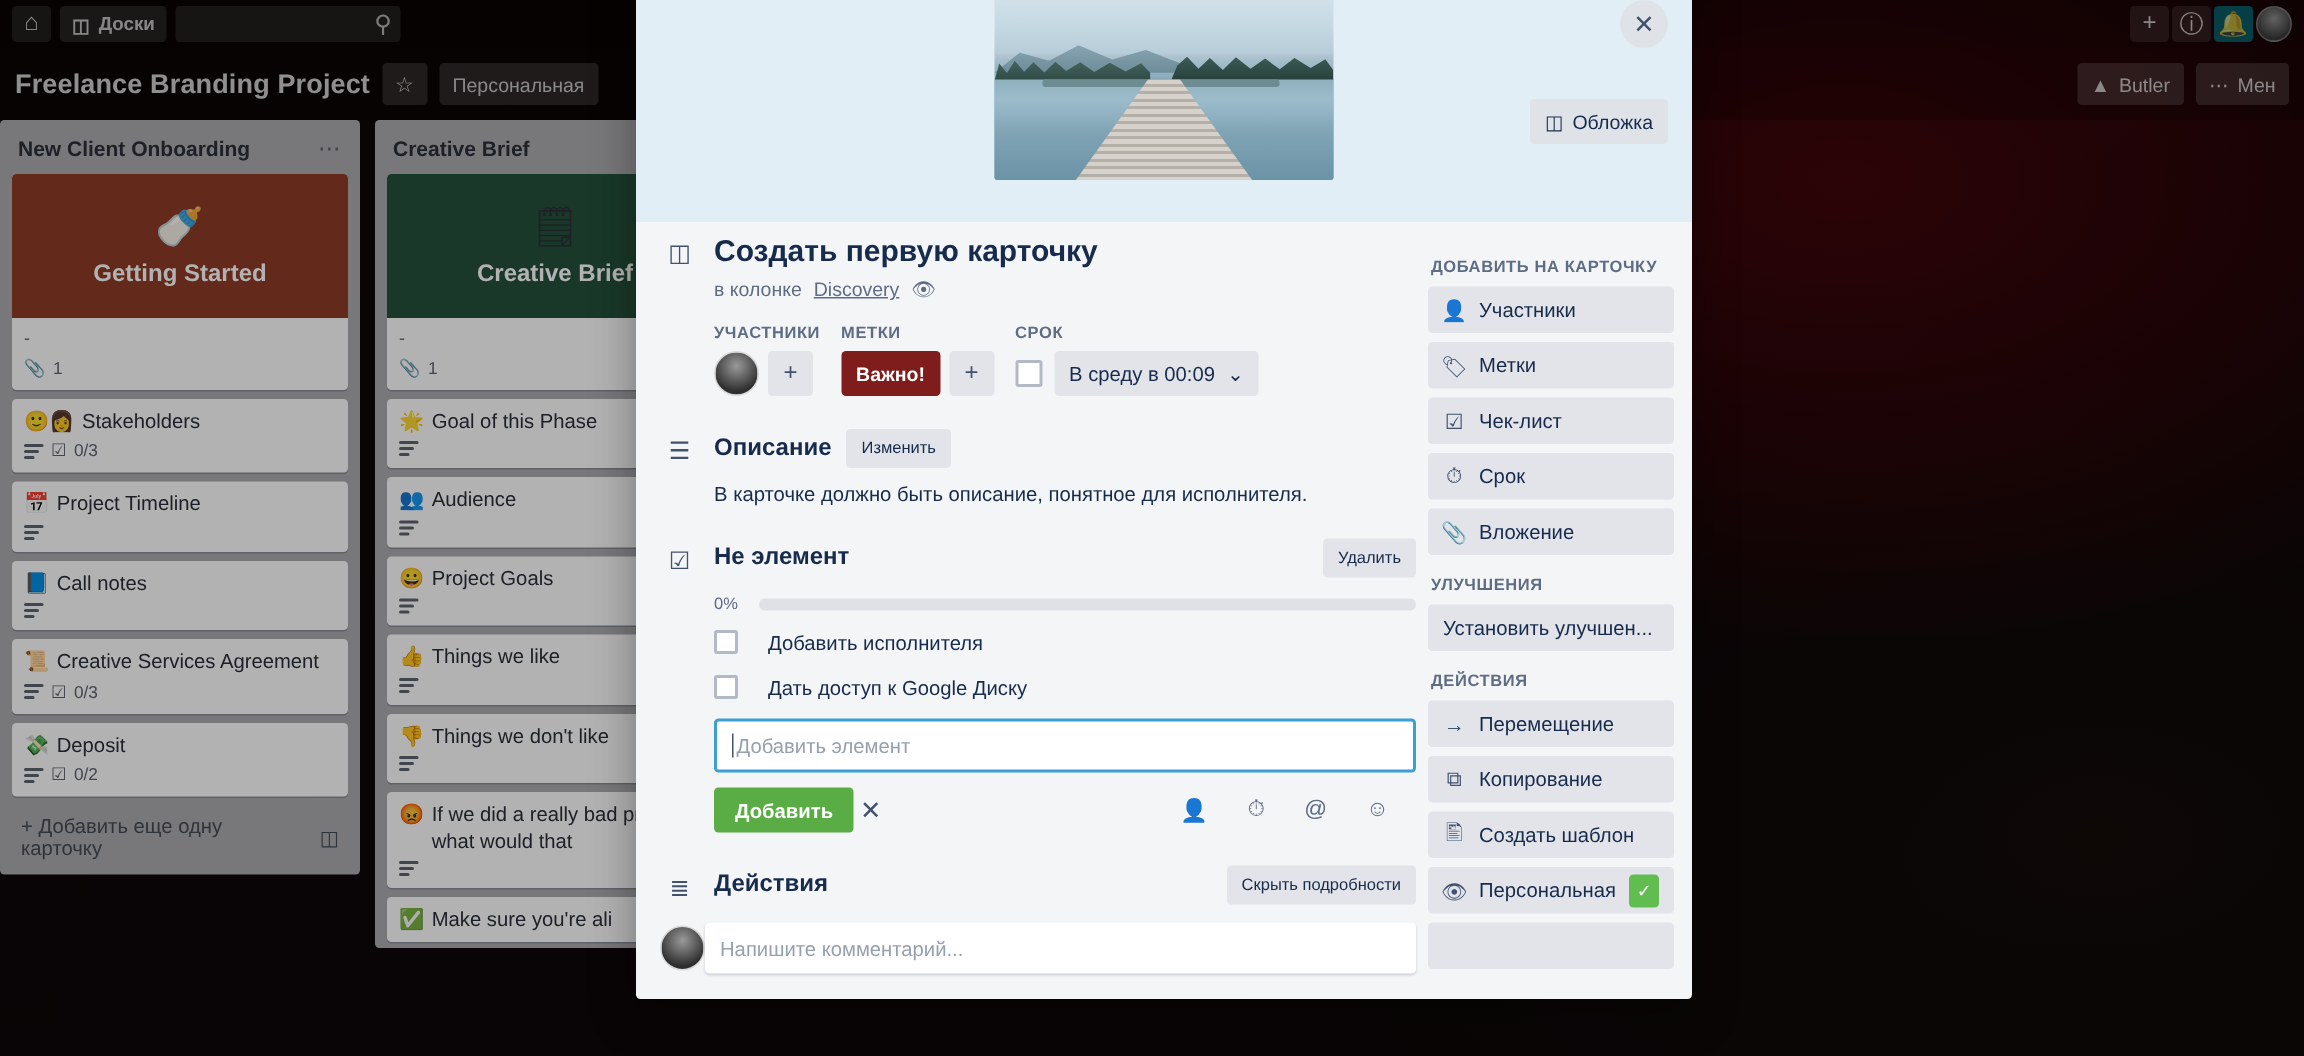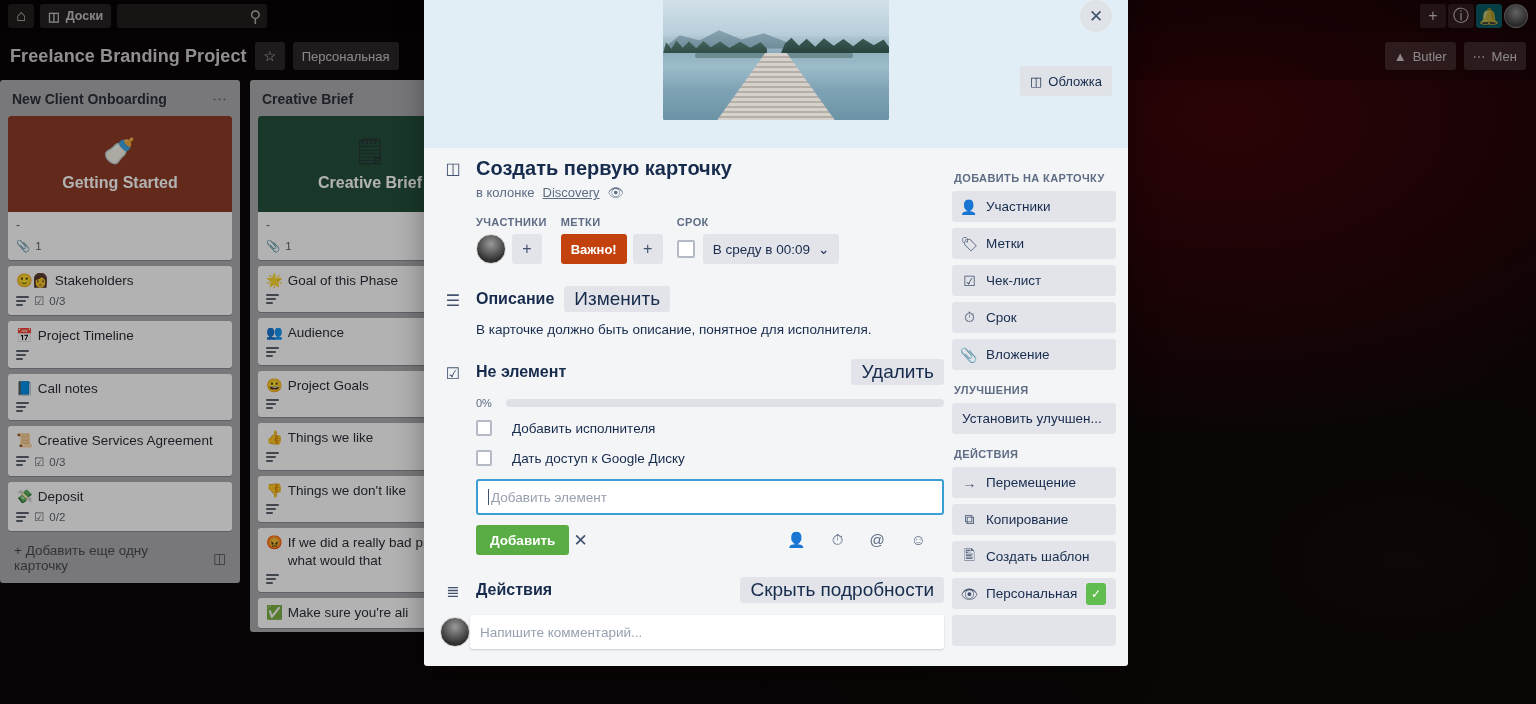--- a/index.html
+++ b/index.html
@@ -162,21 +162,21 @@
            display:flex;align-items:center;justify-content:center;font-size:16px;}
   .label-chip{height:30px;min-width:66px;border-radius:3px;display:flex;align-items:center;justify-content:center;
               color:#fff;font-weight:700;font-size:13px;padding:0 10px;}
   .due-box{display:flex;align-items:center;gap:8px;}
   .due-chk{width:18px;height:18px;border:2px solid #b3bac5;border-radius:2px;background:#fff;}
   .due-pill{height:30px;border-radius:3px;background:#e2e4e9;color:#172b4d;font-size:13.5px;
             display:flex;align-items:center;gap:8px;padding:0 10px;}
 
   .sec-head{display:flex;align-items:center;gap:10px;margin-top:22px;}
   .sec-title{font-size:16px;font-weight:700;color:#172b4d;}
-  .btn-grey{height:26px;border-radius:3px;background:#e2e4e9;color:#172b4d;font-size:19px;
+  .btn-grey{height:26px;border-radius:3px;background:#e2e4e9;color:#172b4d;font-size:11px;
             display:flex;align-items:center;padding:0 10px;}
   .sec-body{margin-left:36px;margin-top:10px;font-size:13.5px;color:#172b4d;}
   .spacer{flex:1;}
 
   .progress-row{display:flex;align-items:center;gap:8px;margin:12px 0 4px 0;}
   .pct{font-size:11px;color:#5e6c84;width:22px;}
   .pbar{flex:1;height:8px;border-radius:4px;background:#dfe1e6;}
   .chk-item{display:flex;align-items:center;gap:20px;padding:7px 0;font-size:13.5px;color:#172b4d;}
   .chk-box{width:16px;height:16px;border:2px solid #b3bac5;border-radius:2px;background:#fff;flex:none;}
   .item-input{
@@ -539,21 +539,21 @@
         <div>
           <div class="meta-lbl">УЧАСТНИКИ</div>
           <div class="meta-vals">
             <div class="av"></div>
             <div class="plus-sq">+</div>
           </div>
         </div>
         <div>
           <div class="meta-lbl">МЕТКИ</div>
           <div class="meta-vals">
-            <div class="label-chip" id="label-chip" style="background: #c2410c;">Важно!</div>
+            <div class="label-chip" id="label-chip" style="background: #7f1d1d;">Важно!</div>
             <div class="plus-sq">+</div>
           </div>
         </div>
         <div>
           <div class="meta-lbl">СРОК</div>
           <div class="meta-vals due-box">
             <div class="due-chk"></div>
             <div class="due-pill">
               <span>В среду в 00:09</span>
               <span>⌄</span>

